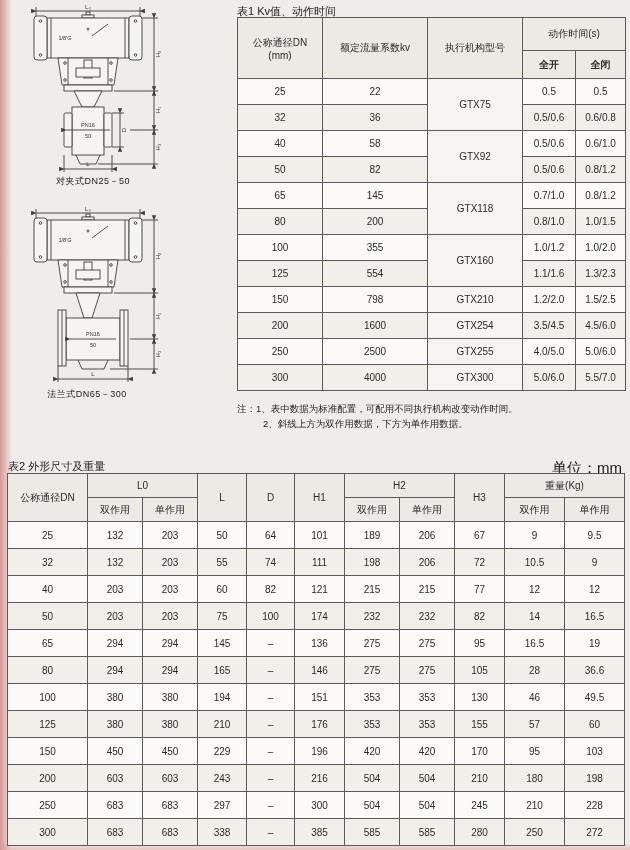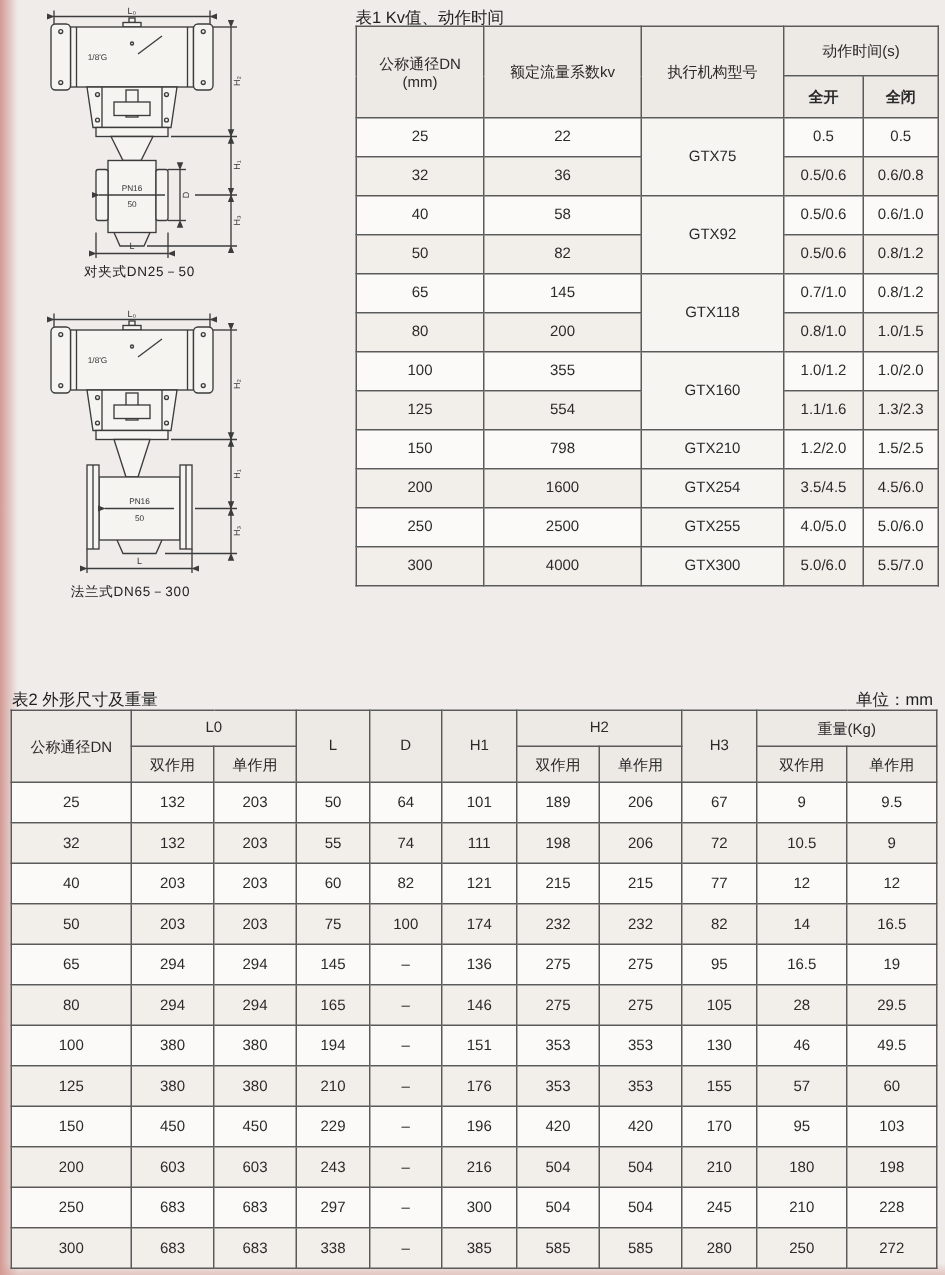--- a/index.html
+++ b/index.html
@@ -7,21 +7,21 @@
   .page{position:relative;width:630px;height:850px;background:#efecea;overflow:hidden;color:#2d2d2d;}
   .edge-left{position:absolute;left:0;top:0;width:12px;height:100%;
     background:linear-gradient(90deg,#d49a94,rgba(216,158,152,0));pointer-events:none;}
   .edge-bottom{position:absolute;left:0;bottom:0;width:100%;height:8px;
     background:linear-gradient(0deg,rgba(214,150,144,.45),rgba(214,150,144,0));pointer-events:none;}
 
   .abs{position:absolute;}
   .caption{font-size:9px;letter-spacing:.5px;text-align:center;color:#222;}
 
   .tbl-title{font-size:11px;color:#1e1e1e;}
-  .unit-label{font-size:11px;color:#1e1e1e;}
+  .unit-label{font-size:15px;color:#1e1e1e;}
 
   table{border-collapse:collapse;table-layout:fixed;background:#fbfaf8;
     border:1.5px solid #4a4a4a;font-size:10px;color:#2a2a2a;}
   th,td{border:1px solid #5a5a5a;text-align:center;vertical-align:middle;padding:0 1px;
     overflow:hidden;white-space:nowrap;}
   thead th{background:#edeae6;font-weight:normal;}
   #table1 thead tr:first-child th{height:32px;}
   #table1 thead tr:last-child th{height:27px;font-weight:bold;}
   #table1 tbody td{height:25px;}
   #table2 thead th{height:23px;}
@@ -289,20 +289,24 @@
         <tr>
           <td>300</td>
           <td>4000</td>
           <td class="act" rowspan="1">GTX300</td>
           <td>5.0/6.0</td>
           <td>5.5/7.0</td>
         </tr>
       </tbody>
   </table>
 
+  <div class="abs notes" style="left:237px;top:401px;width:385px">
+    <div class="n1">注：1、表中数据为标准配置，可配用不同执行机构改变动作时间。</div>
+    <div class="n2">2、斜线上方为双作用数据，下方为单作用数据。</div>
+  </div>
 
   <div class="abs tbl-title" style="left:8px;top:459px">表2 外形尺寸及重量</div>
   <div class="abs unit-label" style="right:8px;top:459px">单位：mm</div>
 
   <table id="table2" class="abs" style="left:7px;top:473px;width:618px">
     <colgroup>
       <col style="width:80px">
         <col style="width:55px">
         <col style="width:55px">
       <col style="width:49px">
@@ -404,21 +408,21 @@
           <td>80</td>
           <td>294</td>
           <td>294</td>
           <td>165</td>
           <td>–</td>
           <td>146</td>
           <td>275</td>
           <td>275</td>
           <td>105</td>
           <td>28</td>
-          <td>29.5</td>
+          <td>36.6</td>
         </tr>
         <tr>
           <td>100</td>
           <td>380</td>
           <td>380</td>
           <td>194</td>
           <td>–</td>
           <td>151</td>
           <td>353</td>
           <td>353</td>

